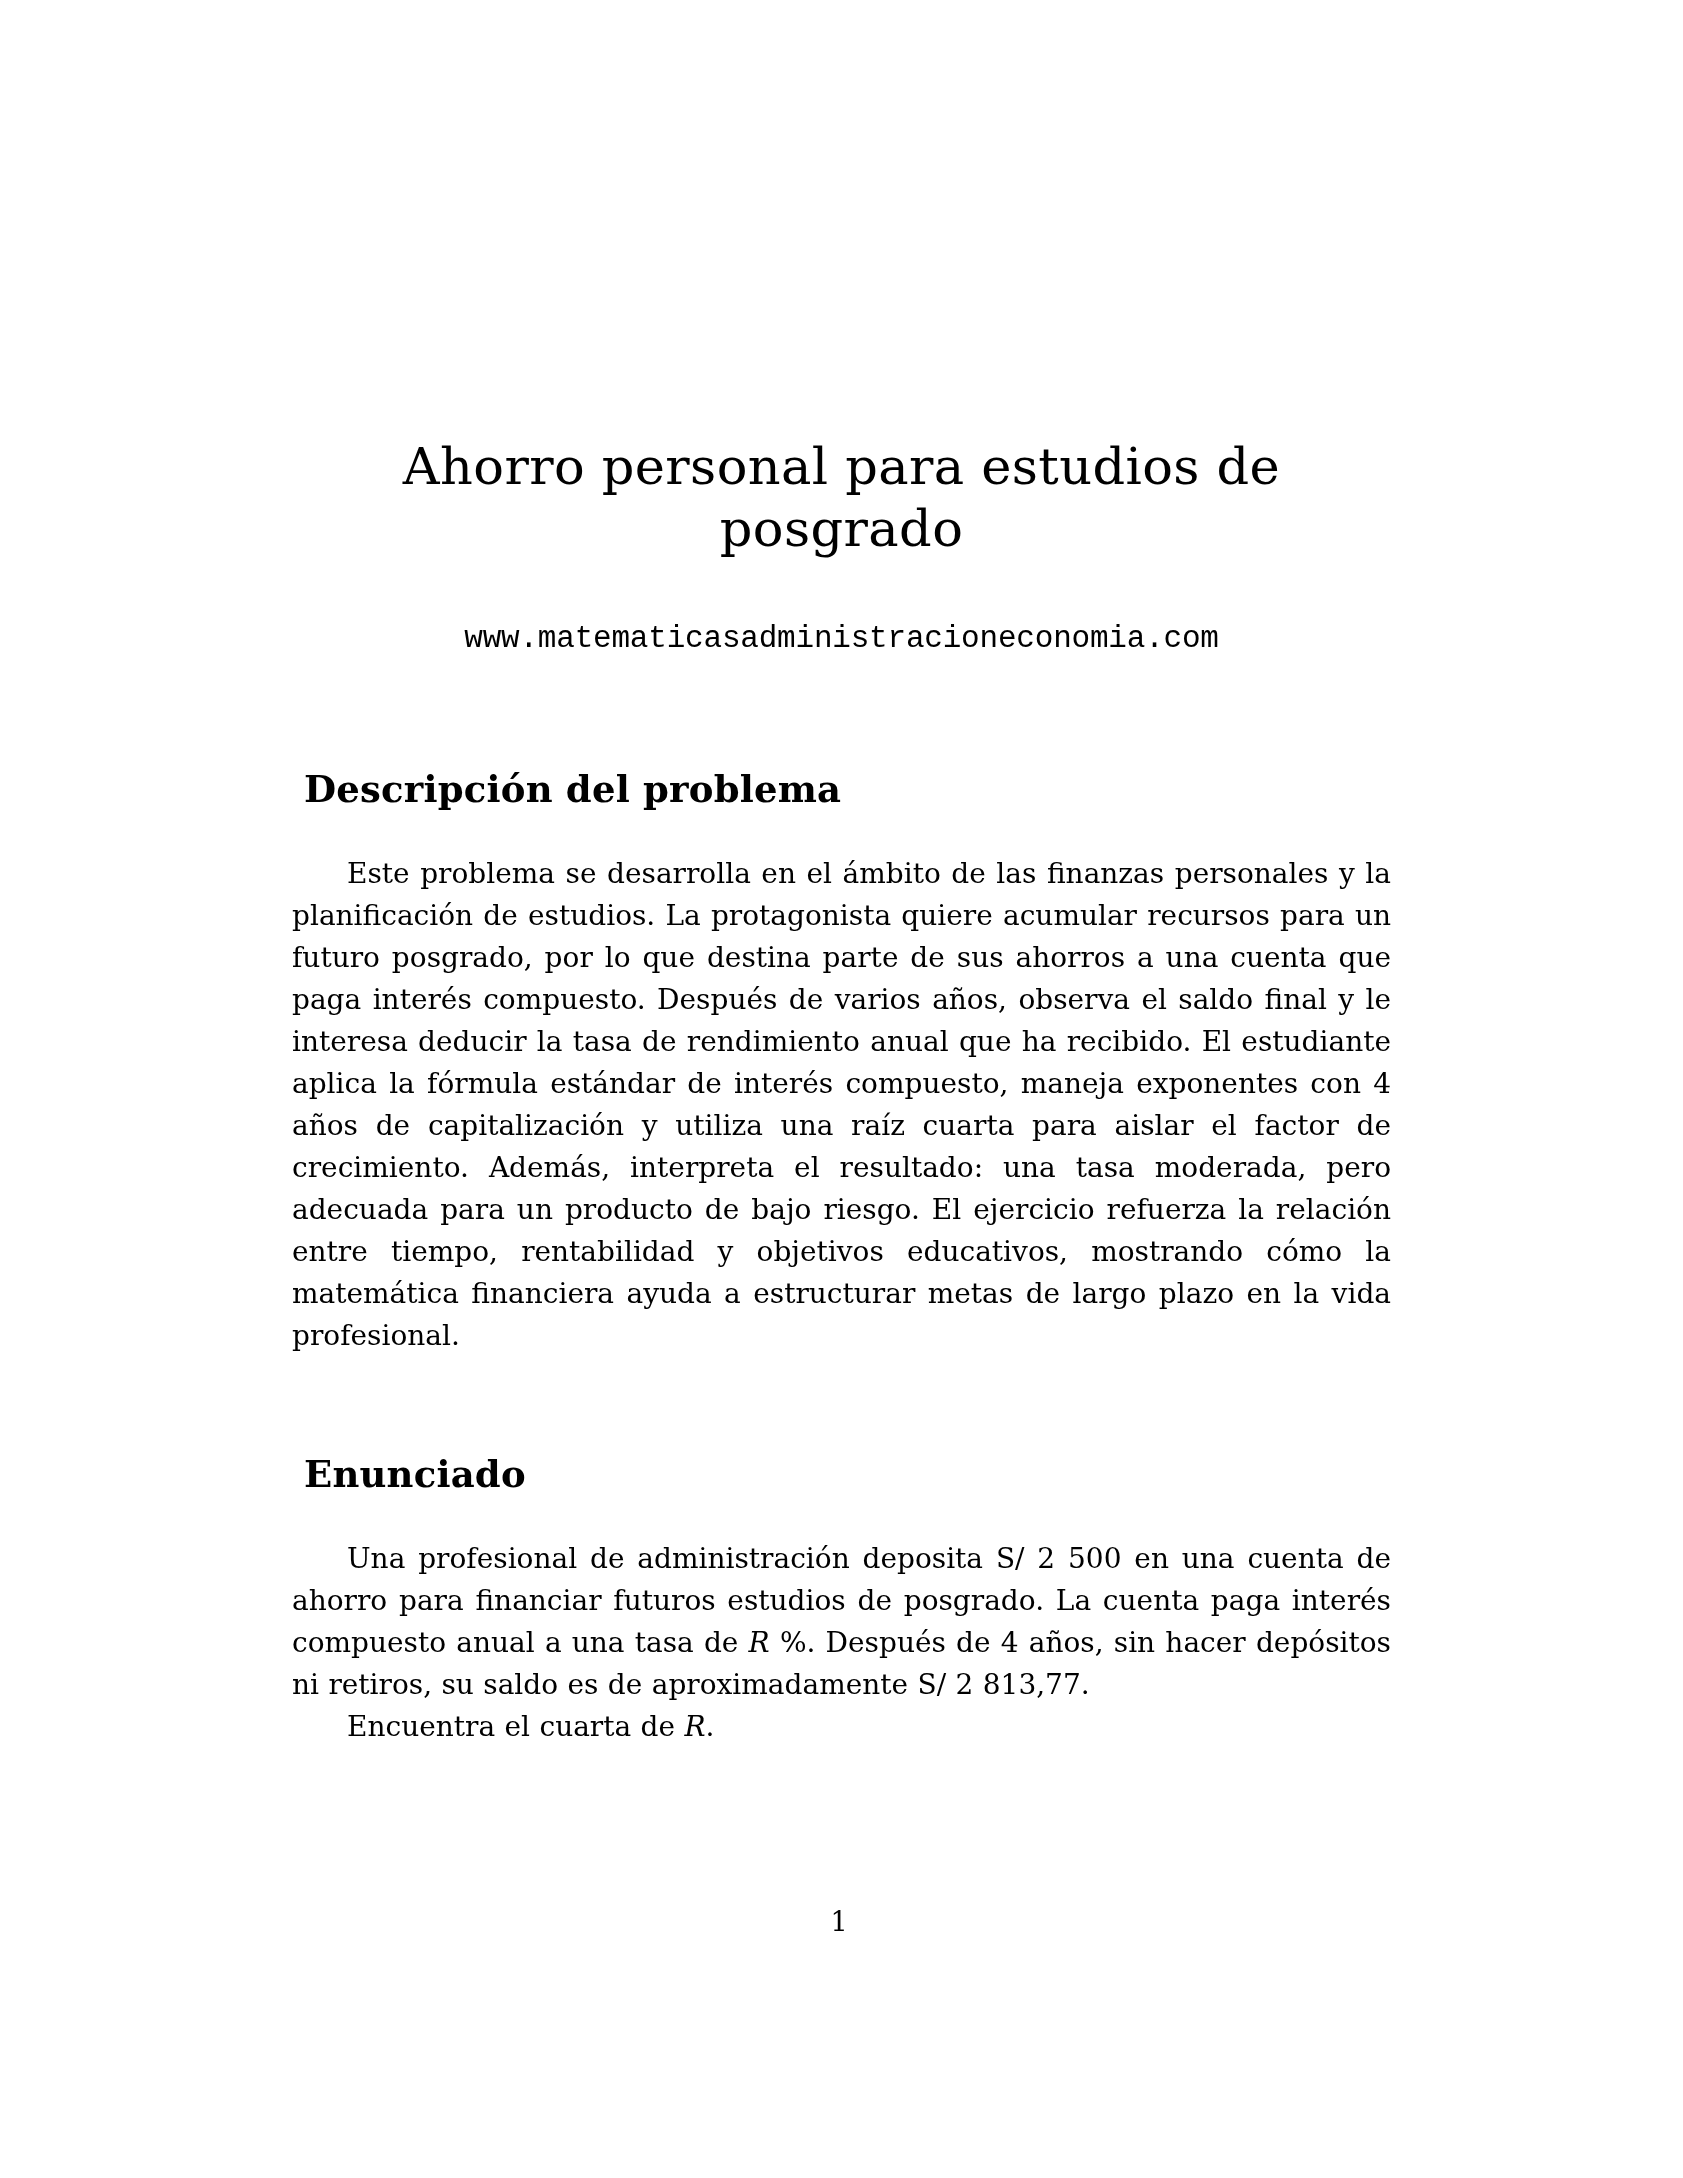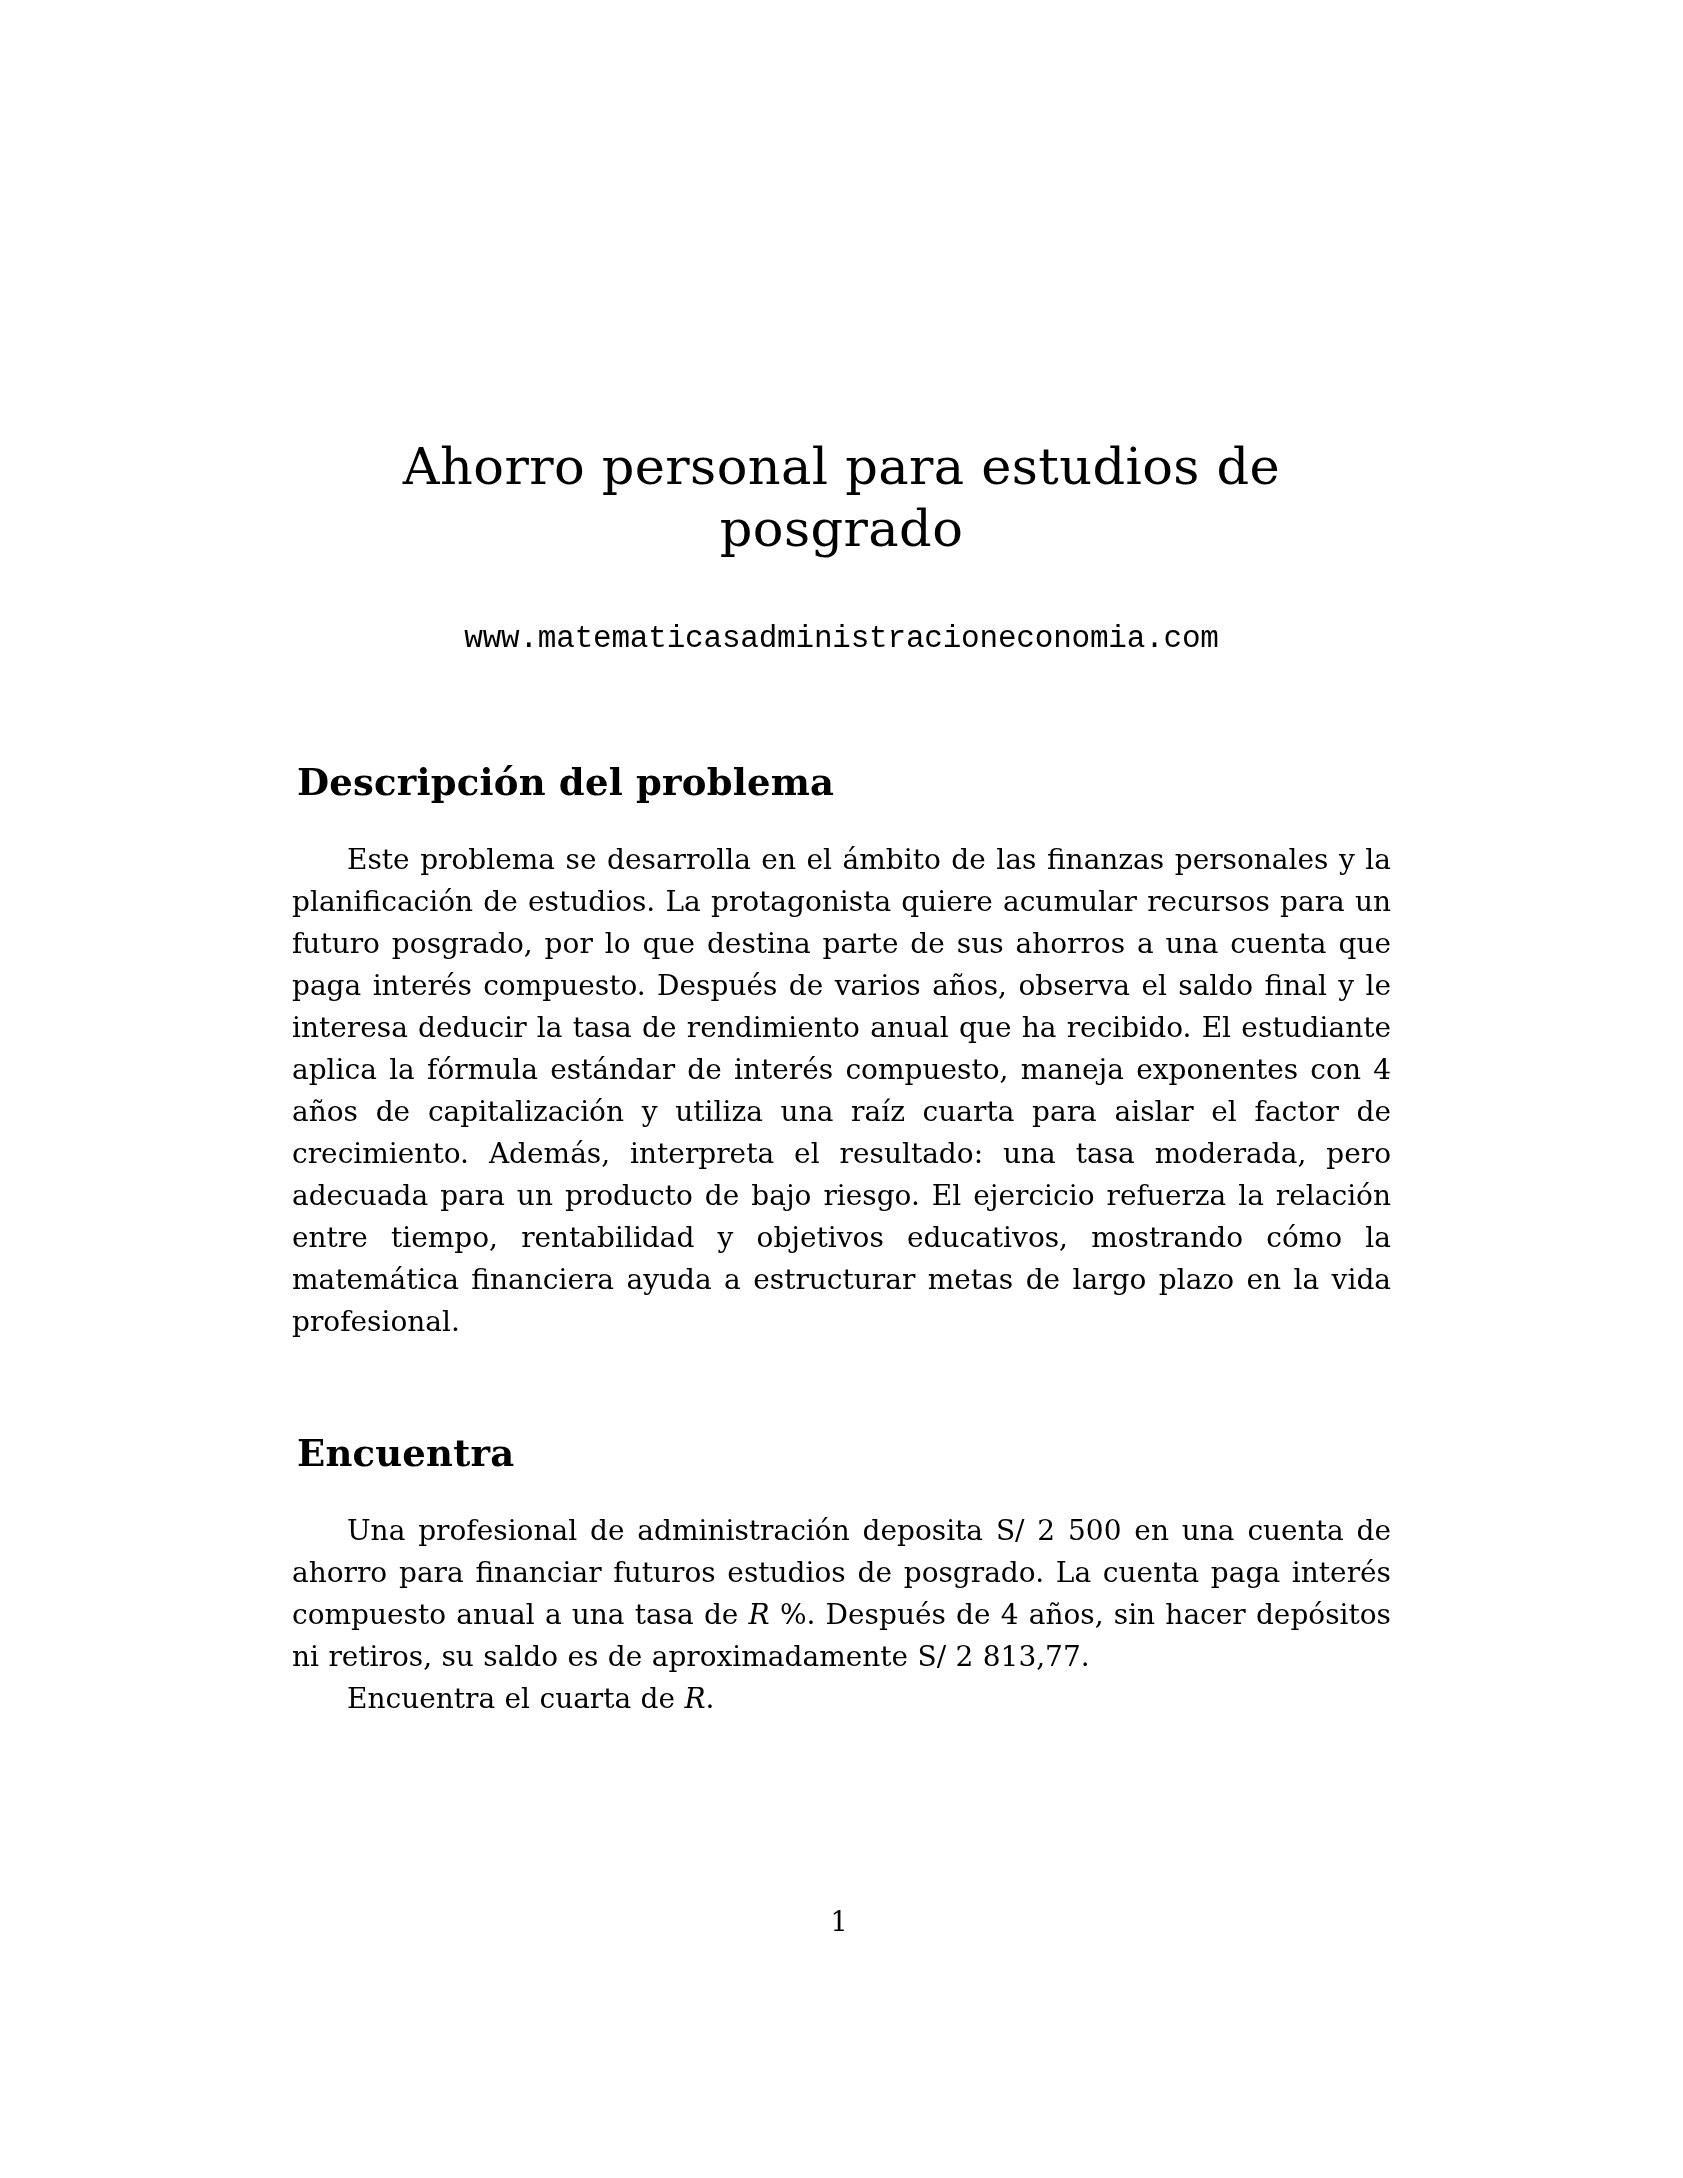--- a/index.html
+++ b/index.html
@@ -40,21 +40,21 @@
   .doc-subtitle {
     margin: 0;
     padding-top: 61px;
     text-align: center;
     font-size: 31px;
     letter-spacing: -0.2px;
     font-family: Liberation Mono, monospace;
   }
   
   .section-heading {
-    margin: 5px;
+    margin: 12px;
     font-weight: bold;
     font-size: 37px;
     letter-spacing: 0.2px;
     font-family: "DejaVu Serif", "Liberation Serif", serif;
   }
   .sec-desc { padding-top: 99px; }
   .sec-enun { padding-top: 83px; }
 
   
   .body-par {
@@ -98,21 +98,21 @@
     <h1 class="doc-title">Ahorro personal para estudios de posgrado</h1>
 
     <div class="doc-subtitle">www.matematicasadministracioneconomia.com</div>
 
     <h2 class="section-heading sec-desc">Descripción del problema</h2>
 
     <p class="body-par">
       <span>Este problema se desarrolla en el ámbito de las </span><b>finanzas personales</b><span> y la </span><b>planificación de estudios</b><span>. La protagonista quiere acumular recursos para un futuro </span><b>posgrado</b><span>, por lo que destina parte de sus ahorros a una cuenta que paga </span><b>interés compuesto</b><span>. Después de varios años, observa el saldo final y le interesa deducir la </span><b>tasa de rendimiento anual</b><span> que ha recibido. El estudiante aplica la fórmula estándar de </span><b>interés compuesto</b><span>, maneja exponentes con 4 años de capitalización y utiliza una </span><b>raíz cuarta</b><span> para aislar el factor de crecimiento. Además, interpreta el resultado: una tasa moderada, pero adecuada para un producto de </span><b>bajo riesgo</b><span>. El ejercicio refuerza la relación entre </span><b>tiempo, rentabilidad y objetivos educativos</b><span>, mostrando cómo la </span><b>matemática financiera</b><span> ayuda a estructurar metas de largo plazo en la vida profesional.</span>
     </p>
 
-    <h2 class="section-heading sec-enun">Encuentra</h2>
+    <h2 class="section-heading sec-enun">Enunciado</h2>
 
     <p class="body-par">
       <span>Una profesional de administración deposita S/ 2 500 en una cuenta de ahorro para financiar futuros estudios de posgrado. La cuenta paga interés compuesto anual a una tasa de </span><span class="mathit">R</span><span> %. Después de 4 años, sin hacer depósitos ni retiros, su saldo es de aproximadamente S/ 2 813,77.</span>
       <span class="forcebreak"><span>Encuentra el cuarta de </span><span class="mathit">R</span><span>.</span></span>
     </p>
 
   </div>
 
   <div class="page-number">1</div>
 </div>

